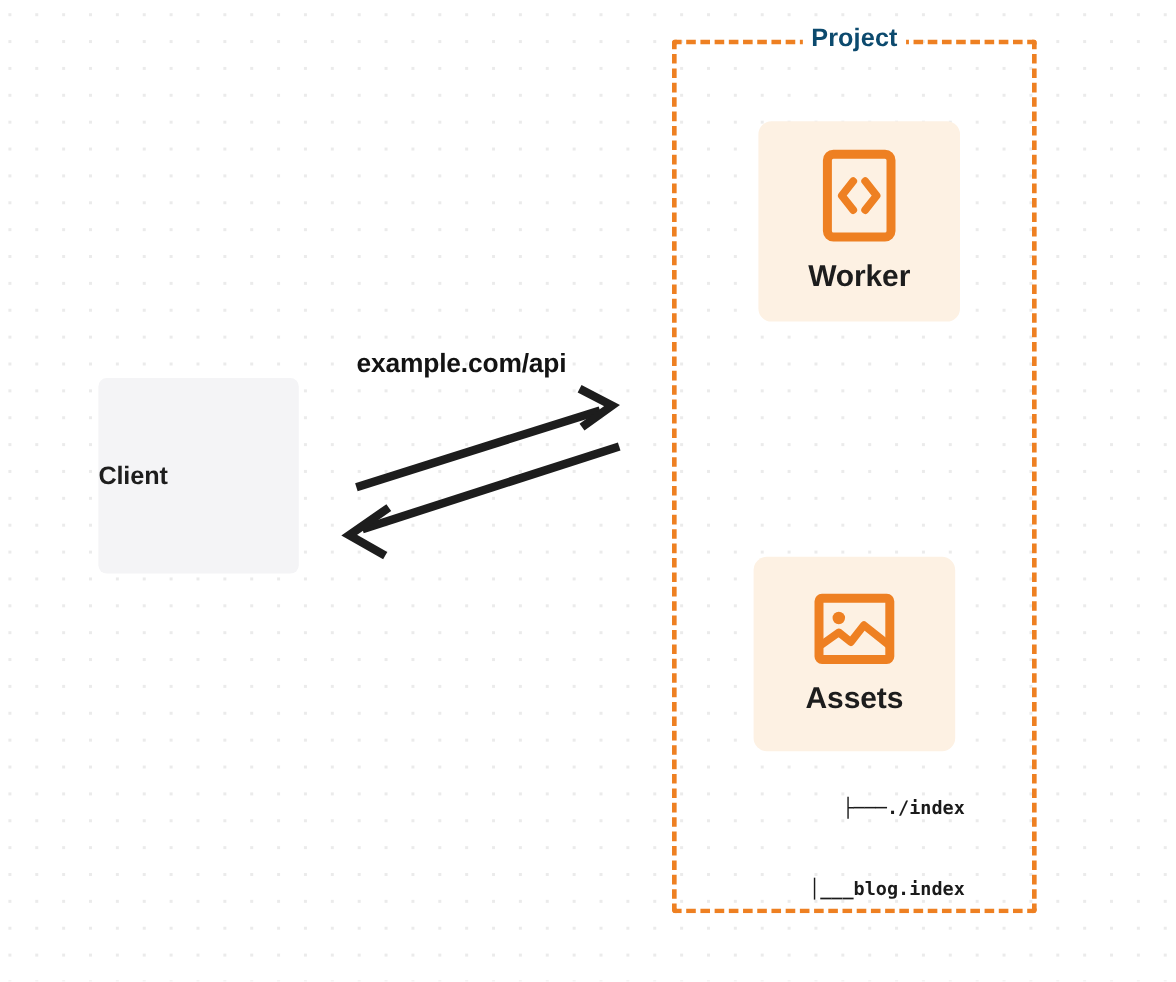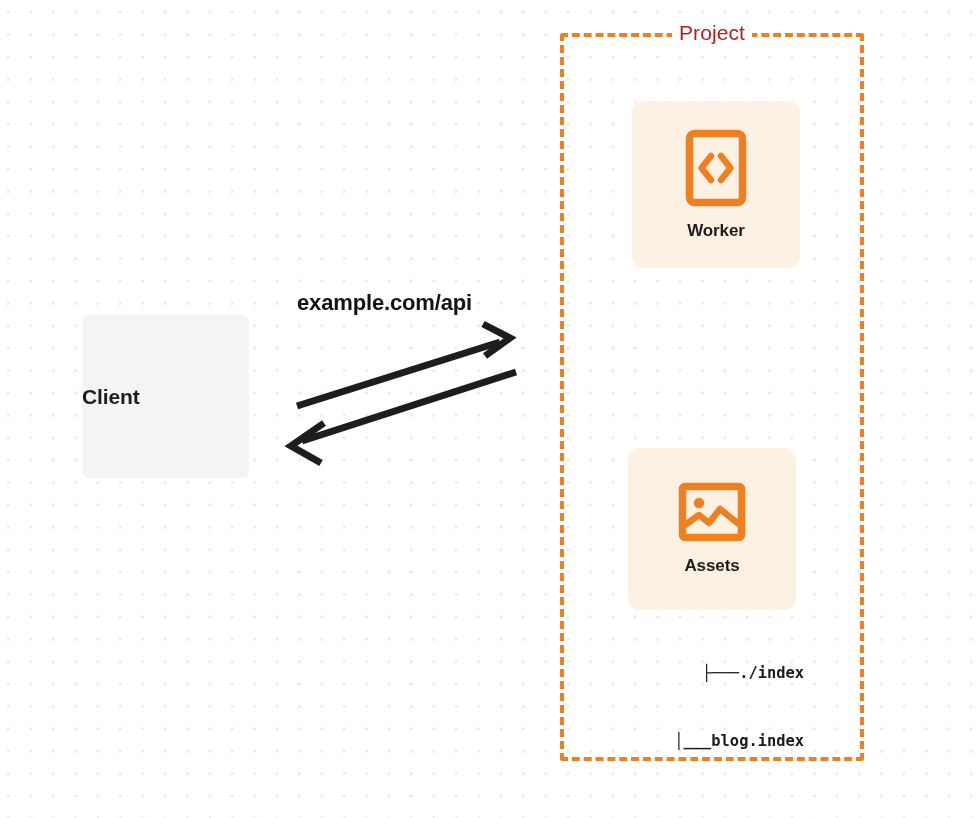--- a/index.html
+++ b/index.html
@@ -79,22 +79,22 @@
     box-sizing: border-box;
   }
   .project-title {
     position: absolute;
     left: 50%;
     top: -4px;
     transform: translate(-50%, -52%);
     background: #ffffff;
     padding: 0 7px;
     font-size: 21px;
-    font-weight: normal;
-    color: #b91c1c;
+    font-weight: bold;
+    color: #0c4a6e;
     letter-spacing: 0.1px;
     white-space: nowrap;
   }
 
   
   .service-card {
     position: absolute;
     background: #fdf1e3;
     border-radius: 11px;
     display: flex;
@@ -103,30 +103,30 @@
     justify-content: center;
   }
   .card-worker {
     left: 632px;
     top: 101px;
     width: 168px;
     height: 167px;
   }
   .card-assets {
     left: 628px;
-    top: 448px;
+    top: 464px;
     width: 168px;
     height: 162px;
   }
   .card-icon {
     display: block;
     margin-bottom: 14px;
   }
   .card-label {
-    font-size: 17px;
+    font-size: 25px;
     font-weight: bold;
     color: #1d1d1d;
     letter-spacing: -0.1px;
   }
 
   
   .file-tree {
     position: absolute;
     left: 609px;
     top: 617px;

